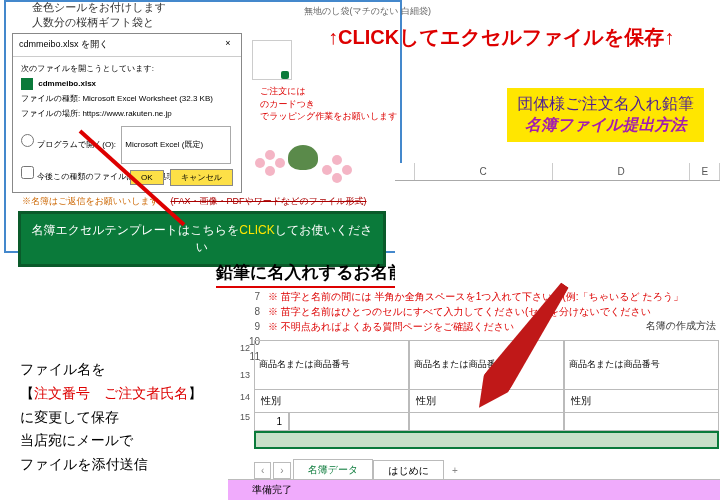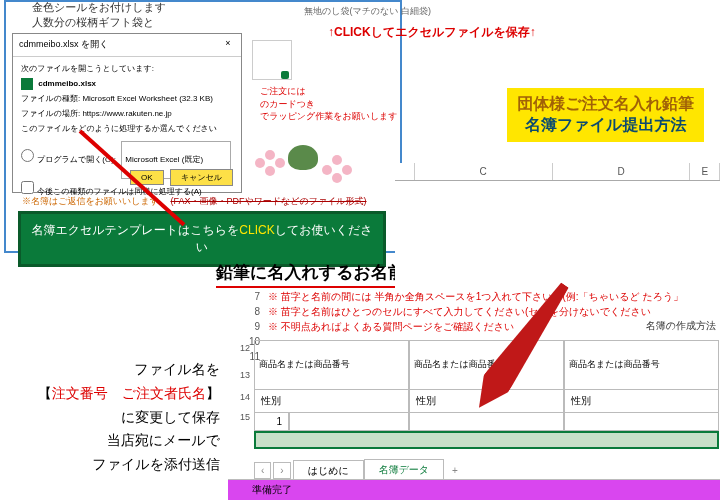--- a/index.html
+++ b/index.html
@@ -1,40 +1,40 @@
 <!DOCTYPE html>
 <html><head>
   <meta charset="utf-8">
   <style>
     * { margin: 0; padding: 0; box-sizing: border-box; }
     body { width: 720px; height: 500px; font-family: "MS PGothic", sans-serif; background: #fff; position: relative; overflow: hidden; }
     .top-text { position: absolute; top: 0; left: 32px; font-size: 11px; color: #333; line-height: 1.4; }
     .top-text-right { position: absolute; top: 5px; left: 280px; font-size: 9px; color: #666; margin-left: 24px; }
-    .click-banner { position: absolute; top: 24px; left: 328px; color: #d00; font-size: 12px; font-weight: bold; }
+    .click-banner { position: absolute; top: 24px; left: 328px; color: #d00; font-size: 20px; font-weight: bold; }
     .dialog { position: absolute; top: 33px; left: 12px; width: 230px; height: 160px; background: #fff; border: 1px solid #888; font-size: 9px; }
     .dialog-title { padding: 4px 6px; display: flex; justify-content: space-between; border-bottom: 1px solid #ccc; }
     .dialog-close { width: 14px; height: 14px; text-align: center; cursor: pointer; }
     .dialog-body { padding: 6px 8px; font-size: 8px; line-height: 1.5; }
     .dialog-row { margin-bottom: 3px; }
     .dialog-icon { display: inline-block; width: 12px; height: 12px; background: #0a7a3a; vertical-align: middle; margin-right: 3px; }
     .dialog-select { display: inline-block; border: 1px solid #aaa; padding: 12px 3px; font-size: 8px; width: 110px; margin-left: 3px; }
     .dialog-radio { margin-top: 6px; }
     .dialog-radio label { display: block; margin: 2px 0; }
     .dialog-radio input { margin-right: 3px; }
     .dialog-buttons { position: absolute; bottom: 6px; right: 8px; }
     .dialog-buttons button { font-size: 8px; padding: 2px 10px; margin-left: 4px; border: 1px solid #888; background: #fde047; cursor: pointer; }
     .illust-area { position: absolute; top: 50px; left: 250px; width: 150px; height: 150px; }
     .illust-text { font-size: 9px; color: #d00; position: absolute; top: 35px; left: 10px; line-height: 1.4; }
     .bird { position: absolute; top: 95px; left: 38px; width: 30px; height: 25px; background: #5a8a4a; border-radius: 50% 50% 40% 40%; }
     .flower1 { position: absolute; top: 100px; left: 5px; width: 35px; height: 30px; }
     .flower2 { position: absolute; top: 105px; left: 70px; width: 40px; height: 30px; }
     .petal { position: absolute; width: 10px; height: 10px; background: #f4b5c5; border-radius: 50%; }
     .yellow-box { position: absolute; top: 88px; right: 16px; background: #ffe600; padding: 6px 10px; text-align: center; }
-    .yellow-box .line1 { color: #a16207; font-size: 16px; font-weight: bold; }
-    .yellow-box .line2 { color: #0c4a6e; font-size: 16px; font-weight: bold; }
+    .yellow-box .line1 { color: #4c1d95; font-size: 16px; font-weight: normal; }
+    .yellow-box .line2 { color: #a21caf; font-size: 16px; font-weight: bold; font-style: italic; }
     .pdf-row { position: absolute; top: 195px; left: 22px; font-size: 9px; color: #cc6600; }
     .pdf-row .strike { text-decoration: line-through; color: #aa0000; }
     .green-bar { position: absolute; top: 211px; left: 18px; width: 368px; background: #0a7a3a; color: #fff; padding: 8px 6px; font-size: 12px; text-align: center; border: 3px solid #0a5a2a; }
     .green-bar .highlight { color: #ffe600; }
     .title-red { position: absolute; top: 261px; left: 216px; font-size: 17px; font-weight: bold; border-bottom: 2px solid #d00; padding-bottom: 2px; }
     .sheet-area { position: absolute; top: 163px; left: 395px; right: 0; height: 330px; background: #fff; }
     .sheet-head { display: flex; border-bottom: 1px solid #aaa; font-size: 10px; color: #555; }
     .sheet-head div { border-right: 1px solid #ccc; padding: 3px 0; text-align: center; }
     .col-b { width: 20px; }
     .col-c { width: 140px; }
@@ -54,27 +54,27 @@
     .gender-row { display: flex; font-size: 10px; margin-top: 0; }
     .gender-cell { border: 1px solid #bbb; border-top: none; padding: 4px 6px; }
     .num-row { display: flex; font-size: 10px; }
     .num-cell { border: 1px solid #bbb; border-top: none; text-align: right; padding: 3px 6px; }
     .row-highlight { background: #c8e0c8; border: 2px solid #0a7a3a; height: 18px; margin-left: 26px; width: 465px; }
     .tabs { position: absolute; bottom: 18px; left: 254px; display: flex; font-size: 10px; align-items: center; }
     .tabs .nav { border: 1px solid #bbb; padding: 2px 6px; color: #888; margin-right: 2px; }
     .tabs .tab { border: 1px solid #bbb; border-bottom: none; padding: 3px 14px; background: #fff; }
     .tabs .tab.active { color: #0a7a3a; border-bottom: 2px solid #0a7a3a; }
     .tabs .plus { padding: 3px 8px; color: #888; }
-    .status { position: absolute; bottom: 0; left: 228px; right: 0; background: #d946ef; padding: 3px 24px; font-size: 10px; border-top: 1px solid #bbb; }
+    .status { position: absolute; bottom: 0; left: 228px; right: 0; background: #f0abfc; padding: 3px 24px; font-size: 10px; border-top: 1px solid #bbb; }
     .arrow1 { position: absolute; top: 131px; left: 78px; width: 0; height: 0; pointer-events: none; }
     .arrow1::before { content: ""; position: absolute; width: 4px; height: 140px; background: #d00; transform: rotate(-48deg); transform-origin: top; }
     .arrow1::after { content: ""; position: absolute; top: 88px; left: -112px; border: 8px solid transparent; border-top: 16px solid #d00; transform: rotate(48deg); }
     .arrow2 { position: absolute; top: 285px; left: 550px; pointer-events: none; }
     .arrow2::before { content: ""; position: absolute; width: 30px; height: 150px; background: #c01818; transform: rotate(35deg); transform-origin: top; clip-path: polygon(35% 0, 65% 0, 100% 80%, 100% 80%, 50% 100%, 0 80%, 0 80%); }
-    .left-instr { position: absolute; top: 358px; left: 20px; width: 200px; text-align: right; font-size: 14px; line-height: 1.7; }
+    .left-instr { position: absolute; top: 358px; left: 20px; width: 200px; text-align: left; font-size: 14px; line-height: 1.7; }
     .left-instr .red { color: #d00; }
     .green-shape { position: absolute; top: 40px; left: 252px; width: 40px; height: 40px; border: 1px solid #ccc; }
     .green-dot { position: absolute; top: 30px; right: 2px; width: 8px; height: 8px; background: #0a7a3a; border-radius: 2px; }
     .frame-border { position: absolute; top: 0; left: 4px; width: 398px; height: 253px; border: 2px solid #4488cc; pointer-events: none; }
   </style>
 </head>
 <body>
 
 <div class="frame-border"></div>
 
@@ -96,21 +96,20 @@
     <span class="dialog-close">×</span>
   </div>
   <div class="dialog-body">
     <div class="dialog-row">次のファイルを開こうとしています:</div>
     <div class="dialog-row">
       <span class="dialog-icon"></span>
       <b>cdmmeibo.xlsx</b>
     </div>
     <div class="dialog-row">ファイルの種類: Microsoft Excel Worksheet (32.3 KB)</div>
     <div class="dialog-row">ファイルの場所: https://www.rakuten.ne.jp</div>
-    <div class="dialog-row">このファイルをどのように処理するか選んでください</div>
     <div class="dialog-radio">
       <label>
         <input type="radio" name="act" style=""><span>プログラムで開く(O):</span>
         <span class="dialog-select">Microsoft Excel (既定)</span>
       </label>
       <label>
         <input type="checkbox" style=""><span>今後この種類のファイルは同様に処理する(A)</span>
       </label>
     </div>
   </div>
@@ -211,22 +210,22 @@
   <div class="rn" style="top:72px">15</div>
   <div class="row-highlight"></div>
 </div>
 
 <div class="arrow1"></div>
 <div class="arrow2"></div>
 
 <div class="tabs">
   <div class="nav">‹</div>
   <div class="nav">›</div>
+  <div class="tab active">名簿データ</div>
   <div class="tab">はじめに</div>
-  <div class="tab active">名簿データ</div>
   <div class="plus">+</div>
 </div>
 <div class="status">準備完了</div>
 
 <div class="left-instr">
   <div>ファイル名を</div>
   <div>
     <span>【</span><span class="red">注文番号　ご注文者氏名</span><span>】</span>
   </div>
   <div>に変更して保存</div>

